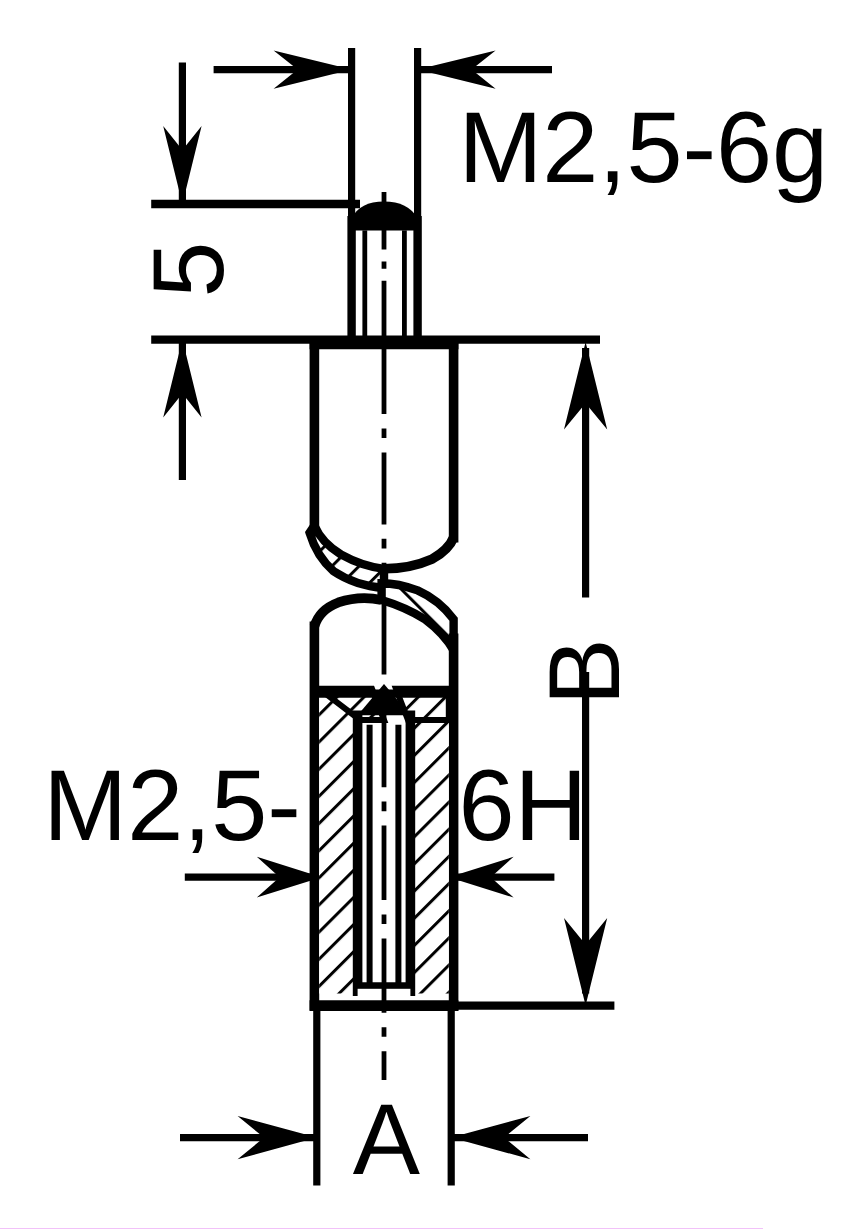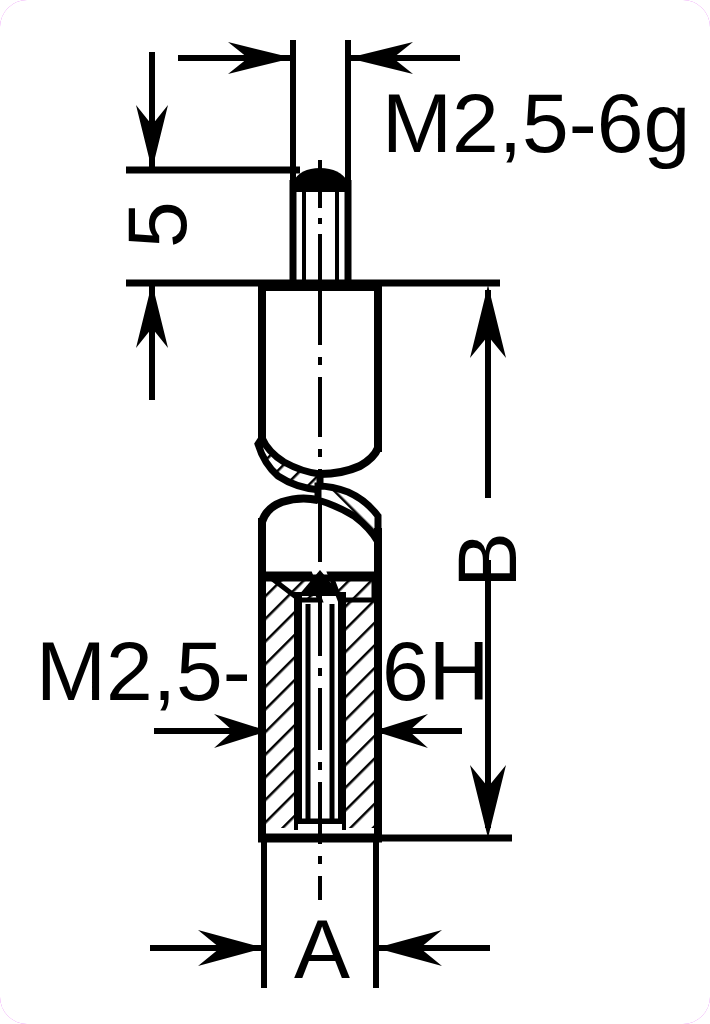--- a/index.html
+++ b/index.html
@@ -9,21 +9,20 @@
   }
   body {
     font-family: "Liberation Sans", sans-serif;
   }
   #drawing-root {
     position: relative;
     width: 710px;
     height: 1024px;
     background: #d946ef;
     overflow: hidden;
-    border-radius: 27px;
   }
   svg#technical-drawing {
     display: block;
     width: 710px;
     height: 1024px;
   }
   .dim-text {
     font-family: "Liberation Sans", sans-serif;
     font-weight: 400;
     fill: #000000;

